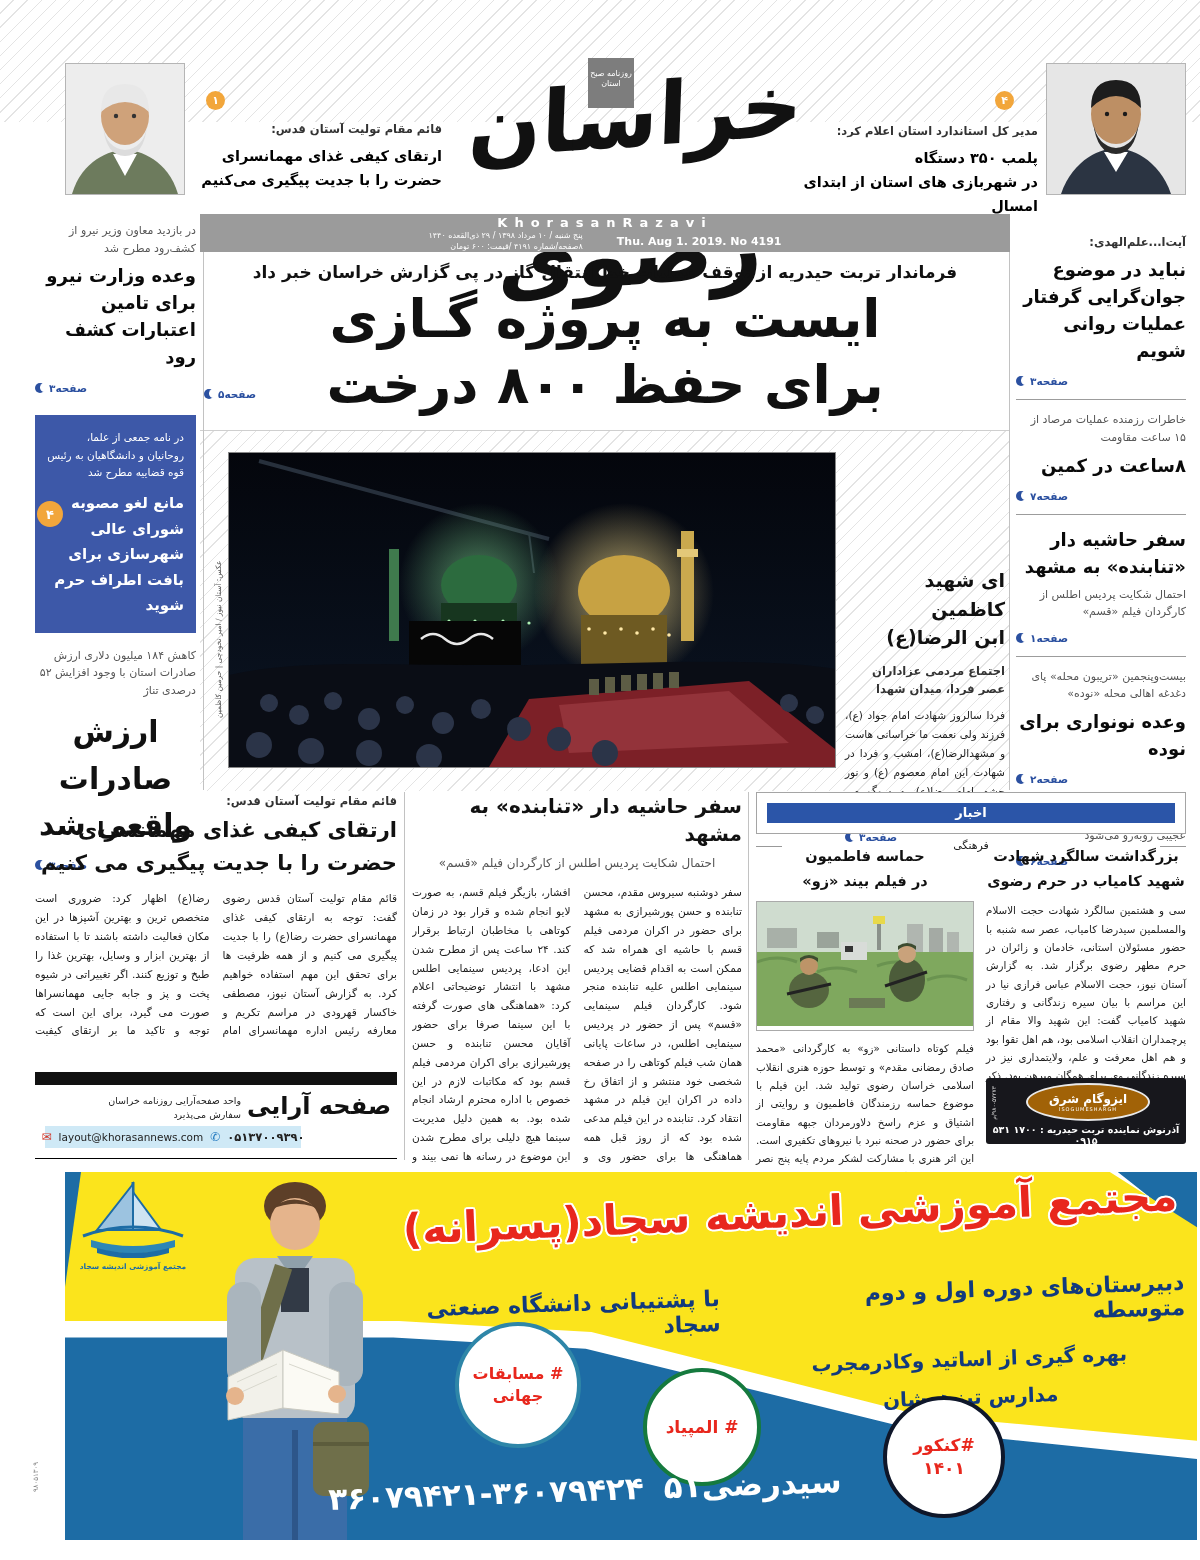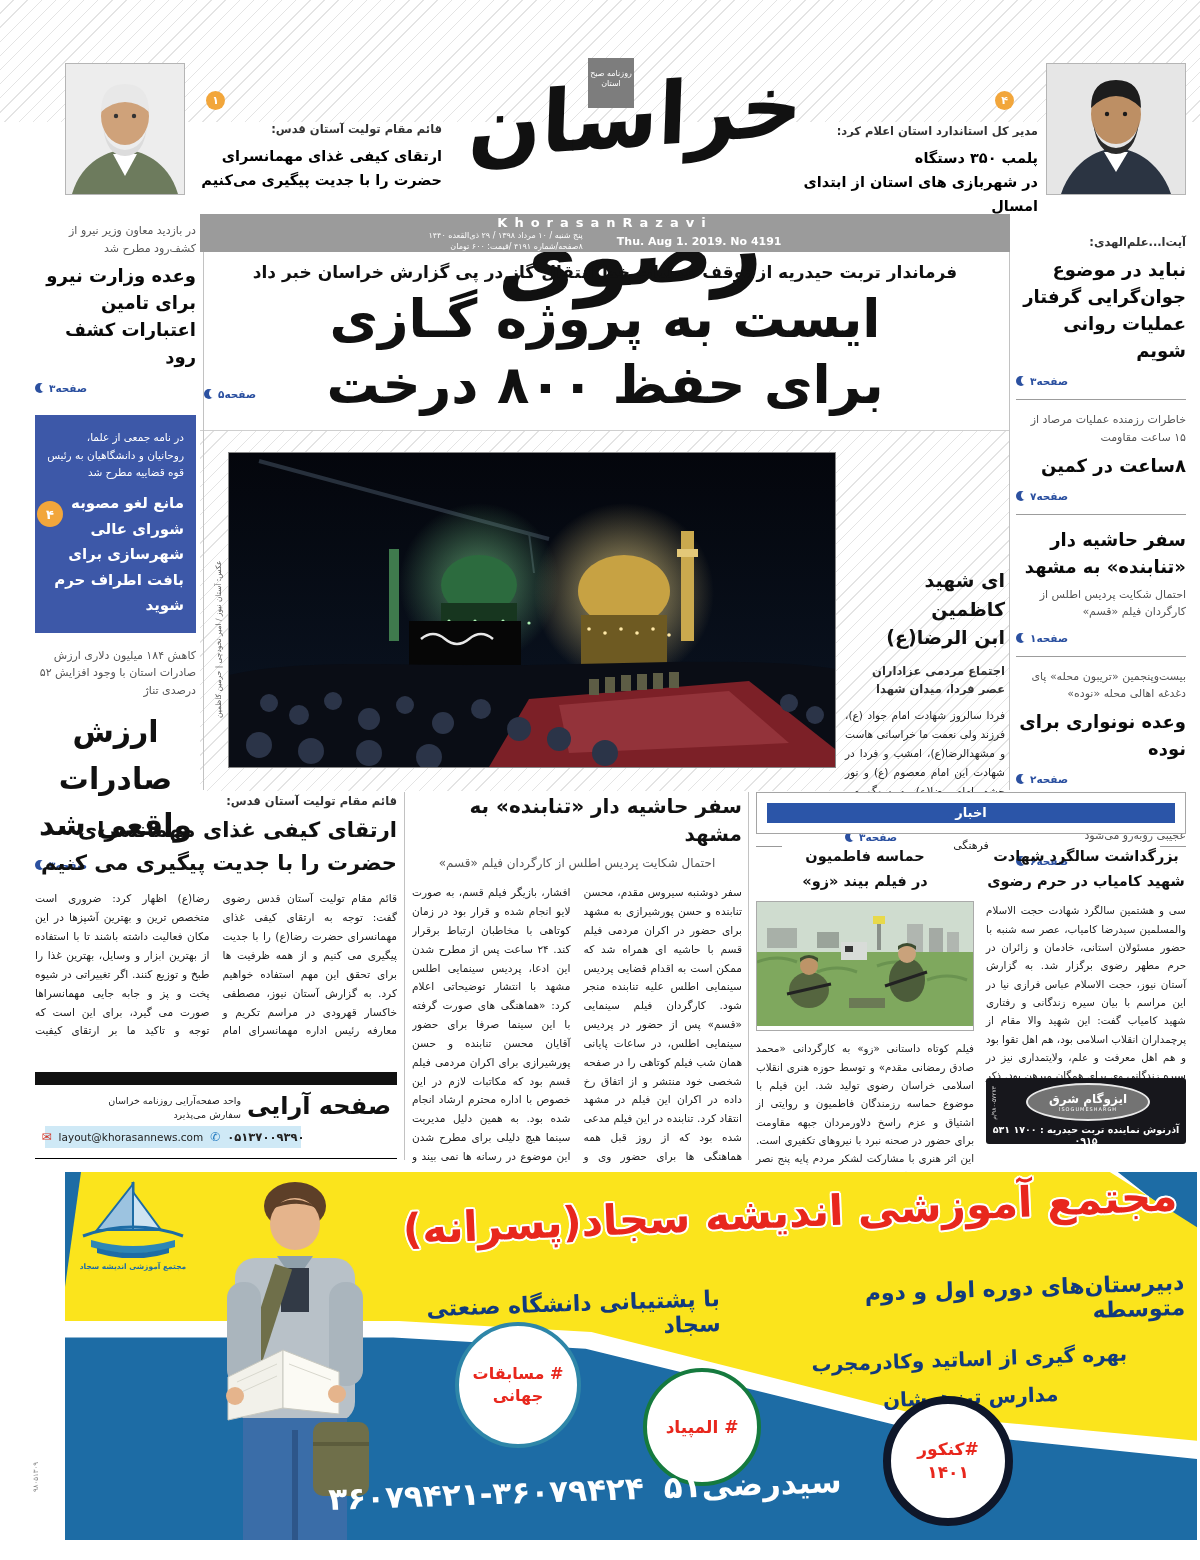--- a/index.html
+++ b/index.html
@@ -351,21 +351,21 @@
           <circle cx="52" cy="64" r="9" fill="#bd9468"></circle>
           <path d="M43,60 q9,-8 18,0 l0,-4 q-9,-6 -18,0 Z" fill="#3d4c30"></path>
           <line x1="30" y1="92" x2="74" y2="82" stroke="#222" stroke-width="3"></line>
           <rect x="92" y="96" width="36" height="10" fill="#6b7a55"></rect>
         </svg>
       </div>
       <div class="body-txt" style="margin-top:8px;font-size:10.3px;">فیلم کوتاه داستانی «زو» به کارگردانی «محمد صادق رمضانی مقدم» و توسط حوزه هنری انقلاب اسلامی خراسان رضوی تولید شد. این فیلم با موضوع حماسه رزمندگان فاطمیون و روایتی از اشتیاق و عزم راسخ دلاورمردان جبهه مقاومت برای حضور در صحنه نبرد با نیروهای تکفیری است. این اثر هنری با مشارکت لشکر مردم پایه پنج نصر و معاونت فرهنگی سپاه امام رضا(ع) تولید شده است.</div>
     </div>
 
     <div class="abs" style="left:230px;top:286px;width:200px;height:66px;background:#17171c;border-radius:3px;">
-      <div class="abs" style="left:40px;top:5px;width:120px;height:34px;background:#737373;border:2px solid #e9e9e9;border-radius:50%;
+      <div class="abs" style="left:40px;top:5px;width:120px;height:34px;background:#a16207;border:2px solid #e9e9e9;border-radius:50%;
            display:flex;flex-direction:column;align-items:center;justify-content:center;color:#fff;">
         <span style="font-size:12px;font-weight:bold;">ایزوگام شرق</span>
         <span style="font-size:5px;letter-spacing:1px;direction:ltr;">ISOGUMESHARGH</span>
       </div>
       <div class="abs vtext" style="left:4px;top:8px;font-size:6px;color:#cfcfcf;">۹۸۰-۵۷۲۷۳/م</div>
       <div class="abs" style="left:0;top:46px;width:200px;text-align:center;color:#fff;font-size:9.5px;font-weight:bold;">آذرنوش نماینده تربت حیدریه : ۱۷۰۰ ۵۳۱ ۰۹۱۵</div>
     </div>
   </div>
 
   <div class="abs" style="left:65px;top:1172px;width:1132px;height:368px;background:#1d6ca5;overflow:hidden;">
@@ -425,21 +425,21 @@
       <div>مدارس تیزهوشان</div>
     </div>
 
     <div class="tag" style="left:390px;top:150px;width:118px;height:118px;border:4px solid #2e86a8;font-size:16px;">
       <span># مسابقات</span>
         <span>جهانی</span>
     </div>
     <div class="tag" style="left:578px;top:196px;width:110px;height:110px;border:4px solid #157a3e;font-size:17px;">
       <span># المپیاد</span>
     </div>
-    <div class="tag" style="left:818px;top:224px;width:114px;height:114px;border:8px solid #0f172a;font-size:17px;">
+    <div class="tag" style="left:818px;top:224px;width:114px;height:114px;border:4px solid #0f172a;font-size:17px;">
       <span>#کنکور</span>
         <span>۱۴۰۱</span>
     </div>
 
     <div class="abs" style="left:230px;top:300px;width:580px;display:flex;justify-content:center;align-items:center;gap:20px;
          color:#fff;font-weight:bold;font-size:31px;transform:rotate(-2deg);z-index:6;">
       <span>سیدرضی۵۱</span>
       <span style="direction:ltr;">۳۶۰۷۹۴۲۱-۳۶۰۷۹۴۲۴</span>
     </div>
   </div>

